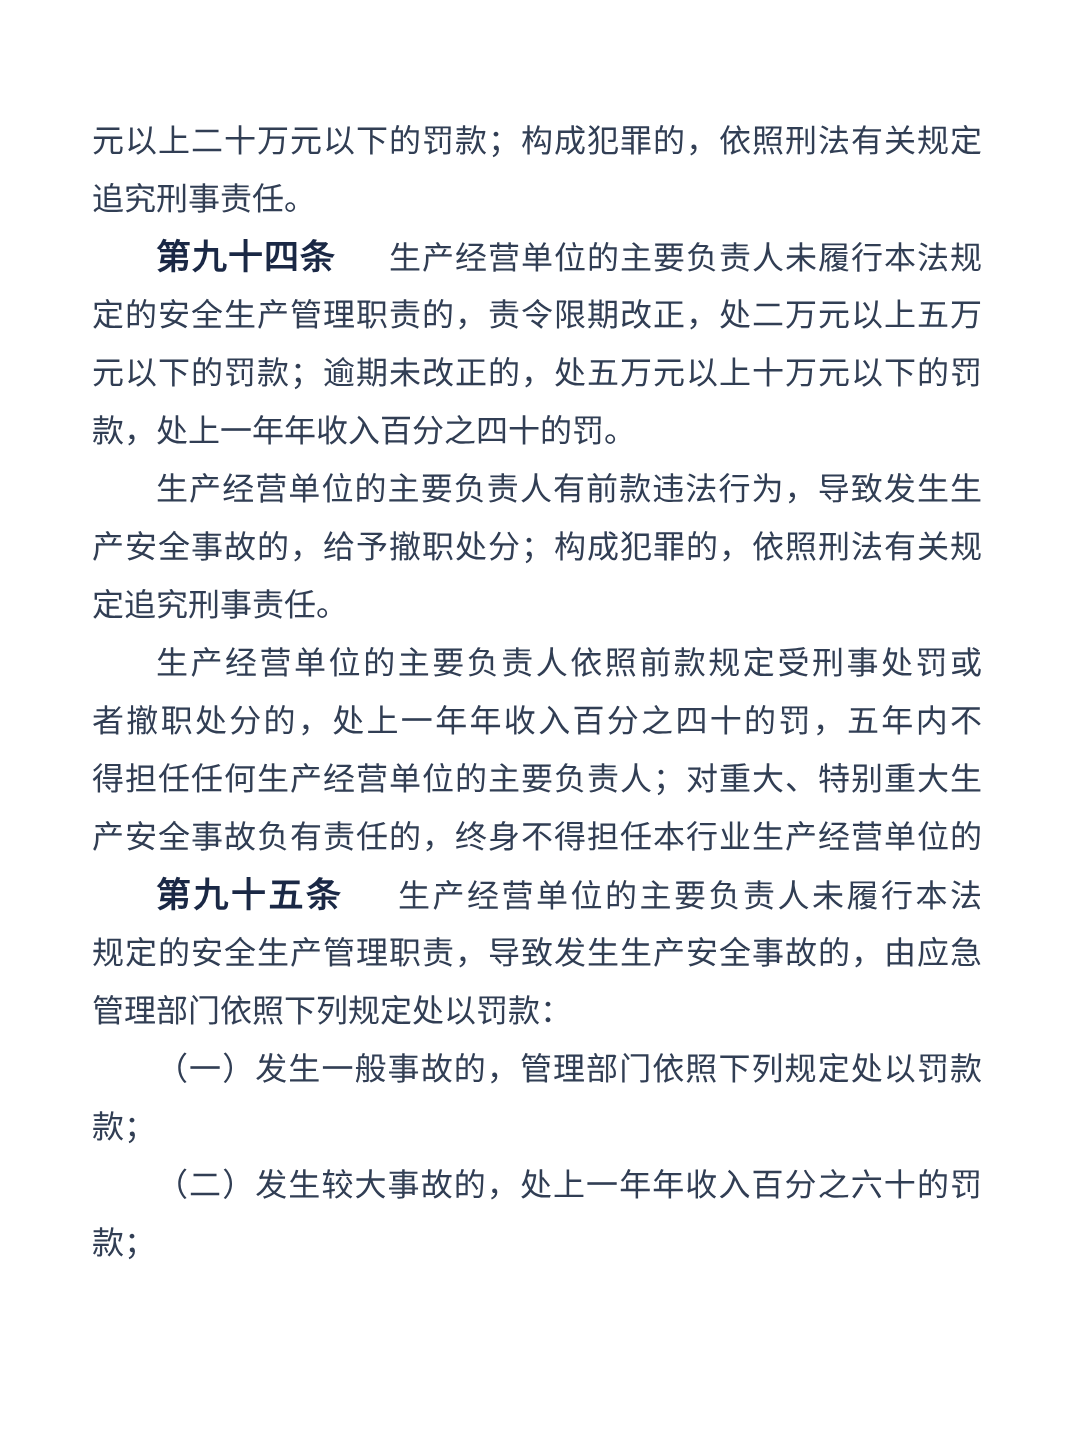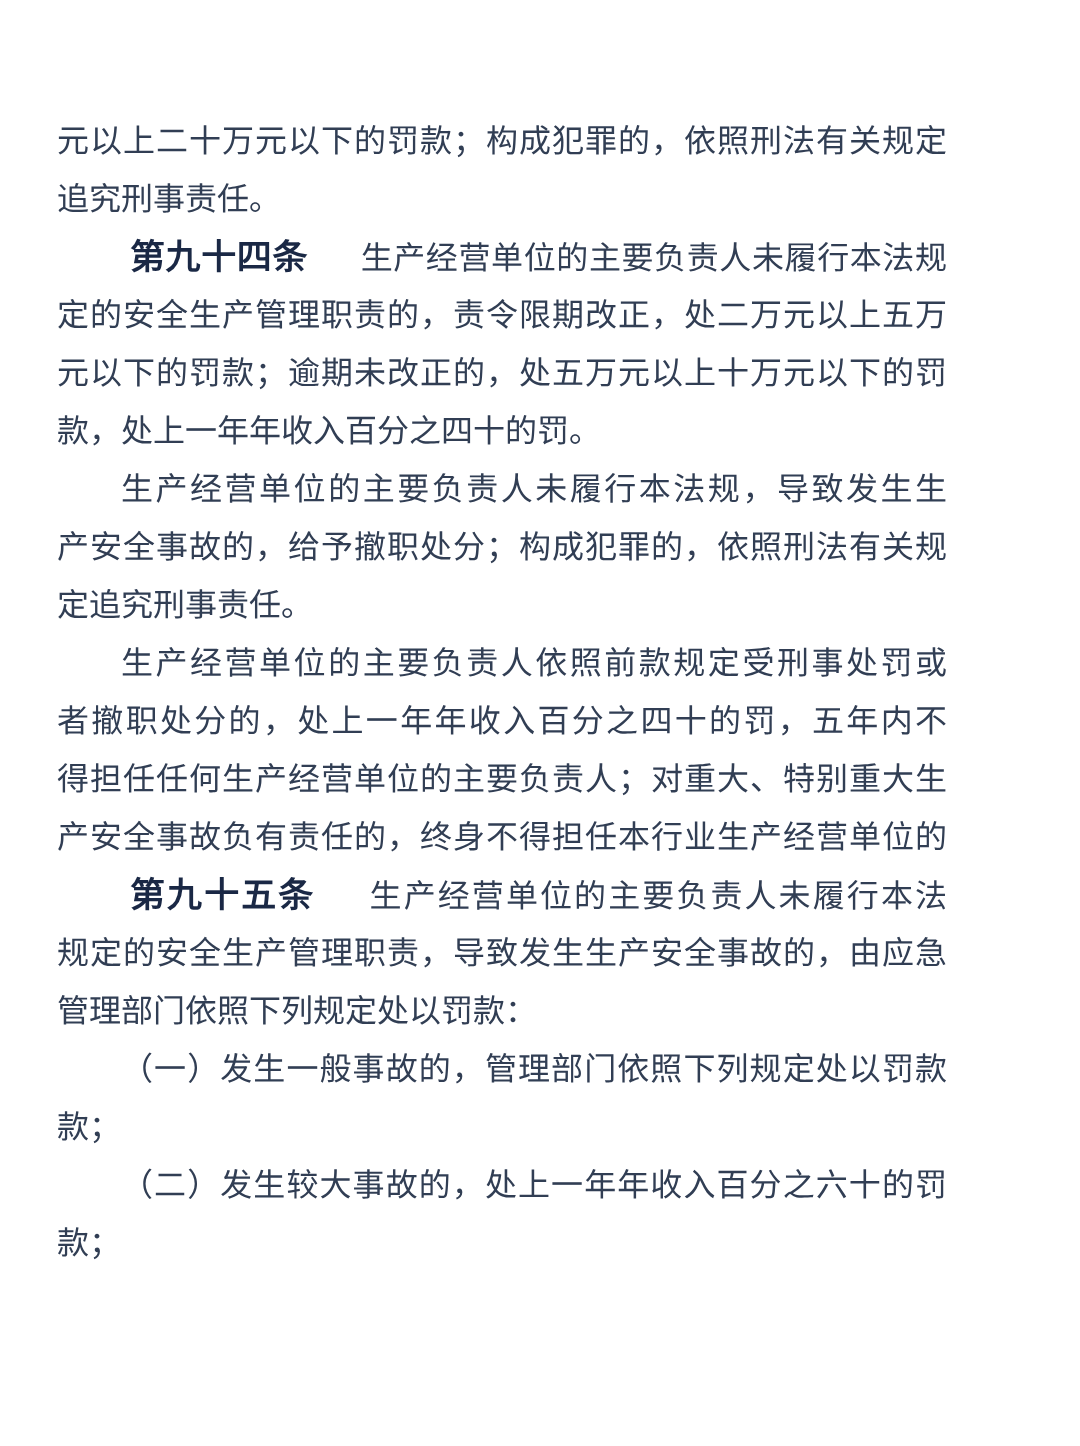--- a/index.html
+++ b/index.html
@@ -8,21 +8,21 @@
     height: 1446px;
     background: #ffffff;
     font-family: "Liberation Serif", "DejaVu Serif", serif;
     overflow: hidden;
   }
   .page {
     box-sizing: border-box;
     width: 1080px;
     height: 1446px;
     background: var(--page-bg, #ffffff);
-    padding: 112px 90px 0 57px;
+    padding: 112px 90px 0 92px;
   }
   .text-block {
     width: 890px;
     color: var(--text-color, #313e54);
     font-size: 32px;
   }
   .paragraph { margin: 0; padding: 0; }
   .line {
     height: 58px;
     line-height: 58px;
@@ -30,41 +30,40 @@
     text-justify: inter-character;
     overflow: hidden;
   }
   .line.fill { text-align-last: justify; }
   .line.indent { text-indent: 2em; }
   .line strong {
     font-family: "Liberation Sans", "DejaVu Sans", sans-serif;
     font-weight: 700;
     font-size: 35px;
     color: var(--heading-color, #1a2845);
-    margin-left: 9px;
   }
   .label-gap { display: inline-block; width: 52px; }
 </style>
 </head>
 <body>
 
 <div class="page">
   <div class="text-block">
       <div class="paragraph">
         <div class="line fill"><span>元以上二十万元以下的罚款；构成犯罪的，依照刑法有关规定</span></div>
         <div class="line"><span>追究刑事责任。</span></div>
       </div>
       <div class="paragraph">
         <div class="line fill indent"><strong>第九十四条</strong><span class="label-gap"></span><span>生产经营单位的主要负责人未履行本法规</span></div>
         <div class="line fill"><span>定的安全生产管理职责的，责令限期改正，处二万元以上五万</span></div>
         <div class="line fill"><span>元以下的罚款；逾期未改正的，处五万元以上十万元以下的罚</span></div>
         <div class="line"><span>款，处上一年年收入百分之四十的罚。</span></div>
       </div>
       <div class="paragraph">
-        <div class="line fill indent"><span>生产经营单位的主要负责人未履行本法规，导致发生生</span></div>
+        <div class="line fill indent"><span>生产经营单位的主要负责人有前款违法行为，导致发生生</span></div>
         <div class="line fill"><span>产安全事故的，给予撤职处分；构成犯罪的，依照刑法有关规</span></div>
         <div class="line"><span>定追究刑事责任。</span></div>
       </div>
       <div class="paragraph">
         <div class="line fill indent"><span>生产经营单位的主要负责人依照前款规定受刑事处罚或</span></div>
         <div class="line fill"><span>者撤职处分的，处上一年年收入百分之四十的罚，五年内不</span></div>
         <div class="line fill"><span>得担任任何生产经营单位的主要负责人；对重大、特别重大生</span></div>
         <div class="line fill"><span>产安全事故负有责任的，终身不得担任本行业生产经营单位的</span></div>
       </div>
       <div class="paragraph">

